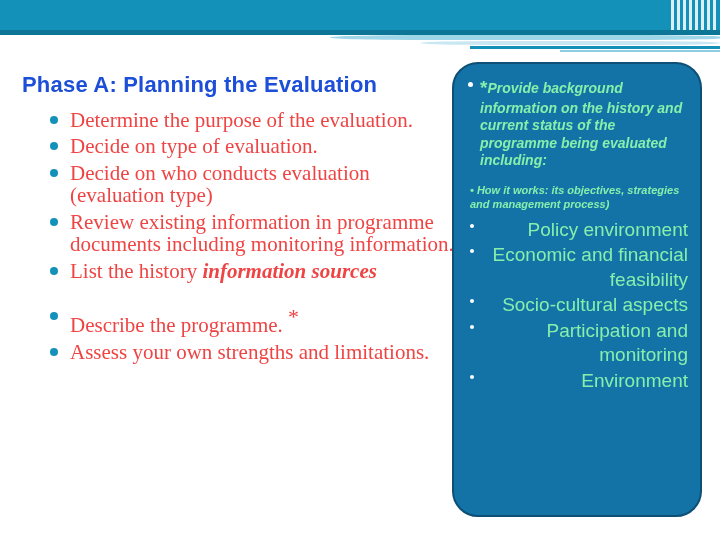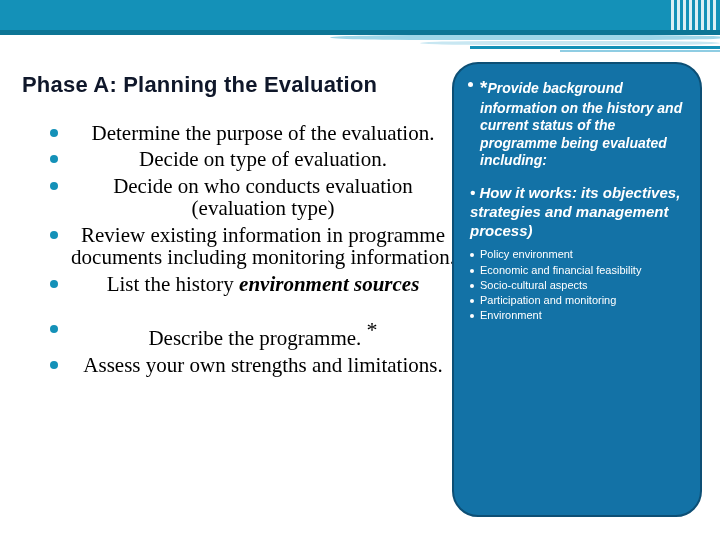--- a/index.html
+++ b/index.html
@@ -75,31 +75,30 @@
     background: #8fcde3;
   }
 
   
   .title {
     position: absolute;
     left: 22px; top: 72px;
     width: 430px;
     font-size: 22px;
     font-weight: bold;
-    color: #0f172a;
+    color: #1d4ed8;
     letter-spacing: .2px;
   }
 
   .bullets {
     position: absolute;
-    left: 48px; top: 122px;
+    left: 48px; top: 109px;
     width: 408px;
     font-family: "Liberation Serif", serif;
-    color: #000000;
-    text-align: center;
+    color: #ef4444;
   }
   .bullet {
     position: relative;
     padding-left: 22px;
     font-size: 21px;
     line-height: 1.07;
     margin-bottom: 4px;
   }
   .bullet .dot {
     position: absolute;
@@ -121,21 +120,21 @@
   
   .panel {
     position: absolute;
     left: 452px; top: 62px;
     width: 250px; height: 455px;
     background: #1372a6;
     border: 2px solid #0d4f75;
     border-radius: 26px;
     box-sizing: border-box;
     padding: 12px 12px 10px 14px;
-    color: #ffffff;
+    color: #86efac;
     overflow: hidden;
   }
   .panel-lead {
     position: relative;
     padding-left: 12px;
     font-size: 14px;
     line-height: 1.25;
     font-style: italic;
     font-weight: bold;
   }
@@ -145,37 +144,38 @@
     width: 5px; height: 5px;
     border-radius: 50%;
     background: #ffffff;
   }
   .panel-lead .bigstar {
     font-size: 19px;
     font-style: normal;
     vertical-align: -1px;
   }
   .panel-para {
-    font-size: 15px;
+    font-size: 11px;
     line-height: 1.28;
     font-style: italic;
     font-weight: bold;
     margin-top: 13px;
     padding-left: 2px;
   }
   .panel-list {
     margin-top: 7px;
     padding-left: 2px;
   }
   .panel-list .pitem {
     position: relative;
     padding-left: 10px;
-    font-size: 11px;
+    font-size: 19px;
     line-height: 1.29;
     margin-bottom: 1px;
+    text-align: right;
   }
   .panel-list .pitem .dot {
     position: absolute;
     left: 0; top: 6px;
     width: 4px; height: 4px;
     border-radius: 50%;
     background: #ffffff;
   }
 </style>
 </head>
@@ -220,21 +220,21 @@
     <span>Decide on who conducts evaluation (evaluation type)</span>
   </div>
 
   <div class="bullet">
     <span class="dot"></span>
     <span>Review existing information in programme documents including monitoring information.</span>
   </div>
 
   <div class="bullet">
     <span class="dot"></span>
-    <span>List the history </span><span class="bolditalic">environment sources</span>
+    <span>List the history </span><span class="bolditalic">information sources</span>
   </div>
 
   <div class="bullet gap">
     <span class="dot"></span>
     <span>Describe the programme. </span><span class="star">*</span>
   </div>
 
   <div class="bullet">
     <span class="dot"></span>
     <span>Assess your own strengths and limitations.</span>

